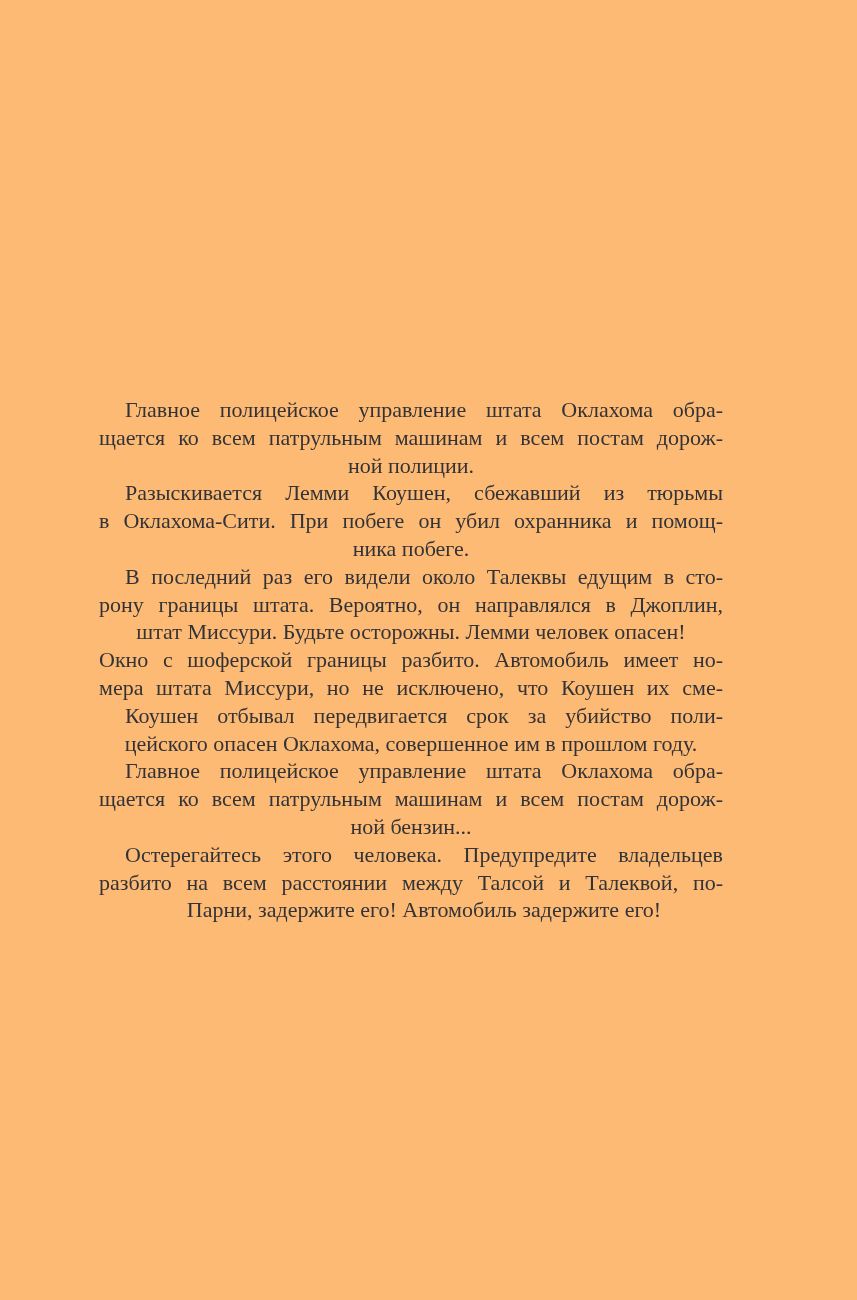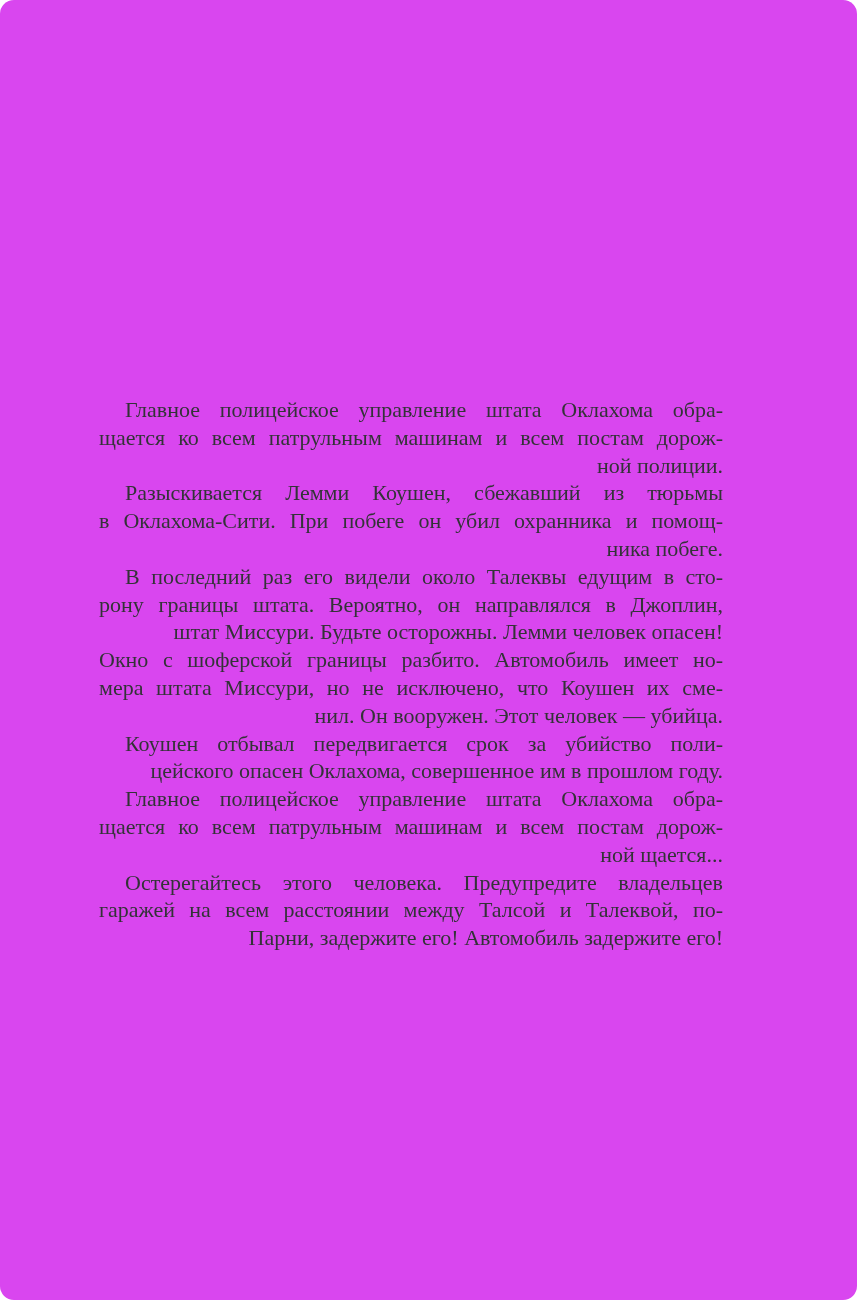--- a/index.html
+++ b/index.html
@@ -39,61 +39,60 @@
     text-align: justify;
   }
   
   .line:not(.last)::after {
     content: "";
     display: inline-block;
     width: 100%;
     height: 0;
   }
   .line.last {
-    text-align: right;
+    text-align: center;
   }
   .line.first {
     text-indent: 26px;
   }
 </style>
 </head>
 <body>
 
-<div class="page" style="background: #d946ef; border-radius: 14px;">
+<div class="page" style="background: #fdba74;">
   <div class="text-block" style="color: rgb(51, 51, 55);">
       <div class="paragraph">
         <div class="line first">Главное полицейское управление штата Оклахома обра-</div>
         <div class="line">щается ко всем патрульным машинам и всем постам дорож-</div>
         <div class="line last">ной полиции.</div>
       </div>
       <div class="paragraph">
         <div class="line first">Разыскивается Лемми Коушен, сбежавший из тюрьмы</div>
         <div class="line">в Оклахома-Сити. При побеге он убил охранника и помощ-</div>
         <div class="line last">ника побеге.</div>
       </div>
       <div class="paragraph">
         <div class="line first">В последний раз его видели около Талеквы едущим в сто-</div>
         <div class="line">рону границы штата. Вероятно, он направлялся в Джоплин,</div>
         <div class="line last">штат Миссури. Будьте осторожны. Лемми человек опасен!</div>
       </div>
       <div class="paragraph">
         <div class="line">Окно с шоферской границы разбито. Автомобиль имеет но-</div>
         <div class="line">мера штата Миссури, но не исключено, что Коушен их сме-</div>
-        <div class="line last">нил. Он вооружен. Этот человек — убийца.</div>
       </div>
       <div class="paragraph">
         <div class="line first">Коушен отбывал передвигается срок за убийство поли-</div>
         <div class="line last">цейского опасен Оклахома, совершенное им в прошлом году.</div>
       </div>
       <div class="paragraph">
         <div class="line first">Главное полицейское управление штата Оклахома обра-</div>
         <div class="line">щается ко всем патрульным машинам и всем постам дорож-</div>
-        <div class="line last">ной щается...</div>
+        <div class="line last">ной бензин...</div>
       </div>
       <div class="paragraph">
         <div class="line first">Остерегайтесь этого человека. Предупредите владельцев</div>
-        <div class="line">гаражей на всем расстоянии между Талсой и Талеквой, по-</div>
+        <div class="line">разбито на всем расстоянии между Талсой и Талеквой, по-</div>
       </div>
       <div class="paragraph">
         <div class="line first last">Парни, задержите его! Автомобиль задержите его!</div>
       </div>
     </div>
 </div>
 
 </body></html>

